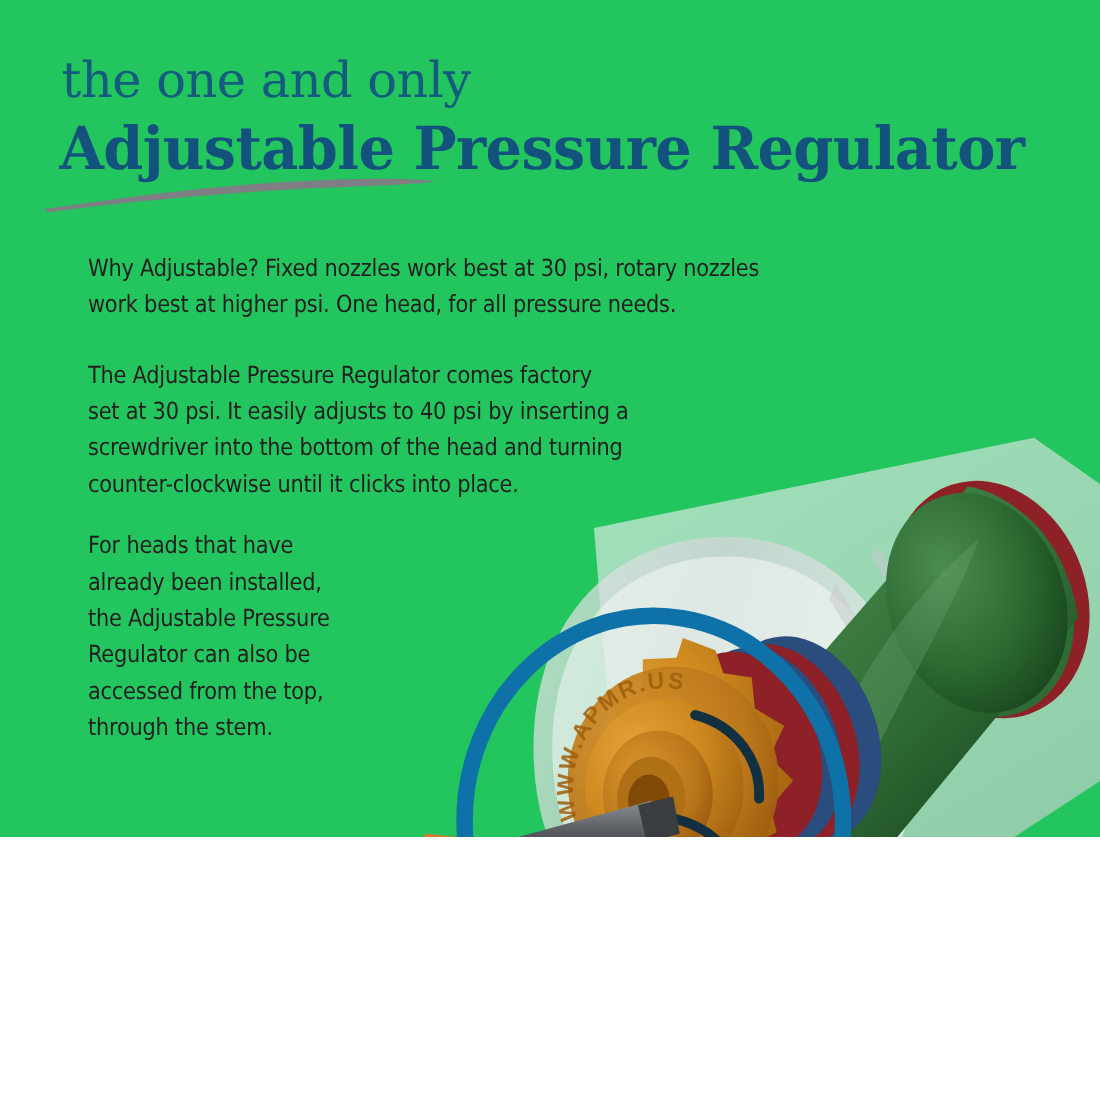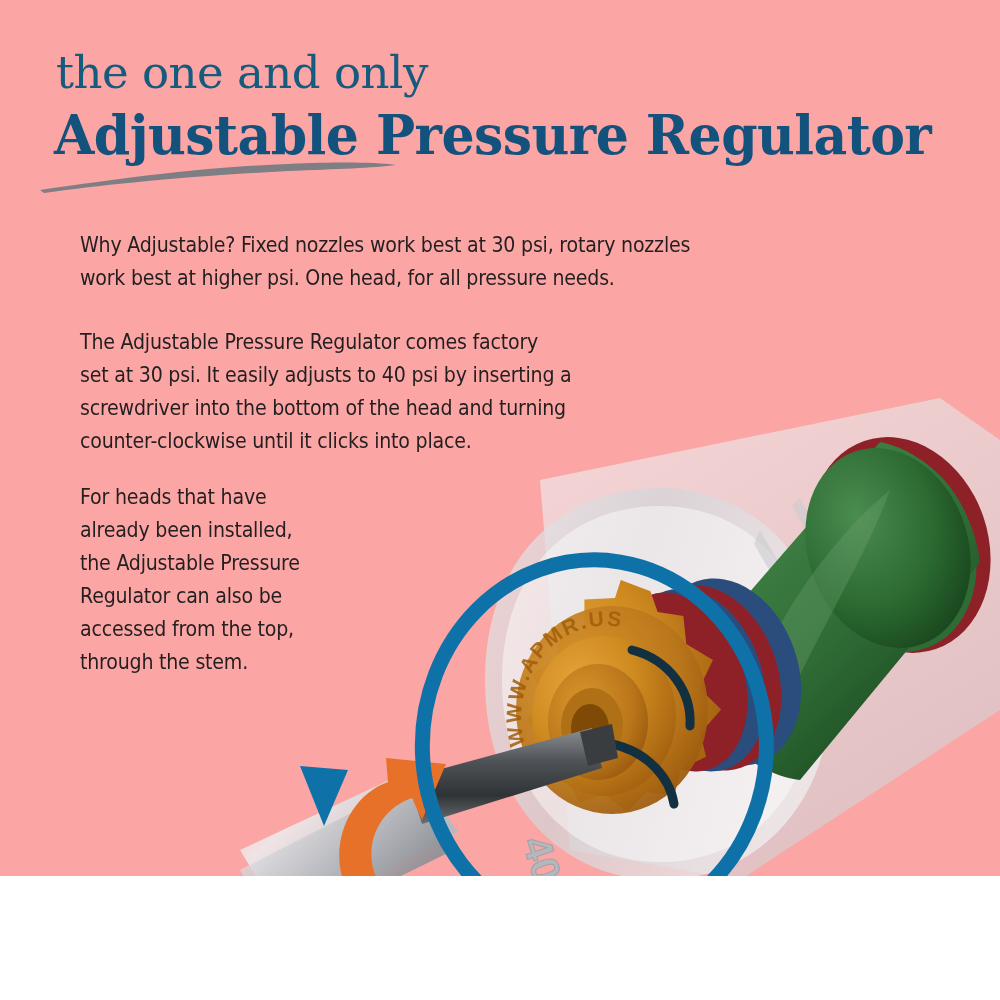--- a/index.html
+++ b/index.html
@@ -3,22 +3,22 @@
 <meta charset="utf-8">
 <style>
   html, body {
     margin: 0;
     padding: 0;
     background: #ffffff;
   }
   #page {
     position: relative;
     width: 1000px;
-    height: 876px;
-    background: #fca5a5;
+    height: 761px;
+    background: #22c55e;
     overflow: hidden;
     font-family: "Liberation Sans", sans-serif;
   }
 
   
   .kicker {
     position: absolute;
     left: 56px;
     top: 50px;
     font-family: "DejaVu Serif", serif;

